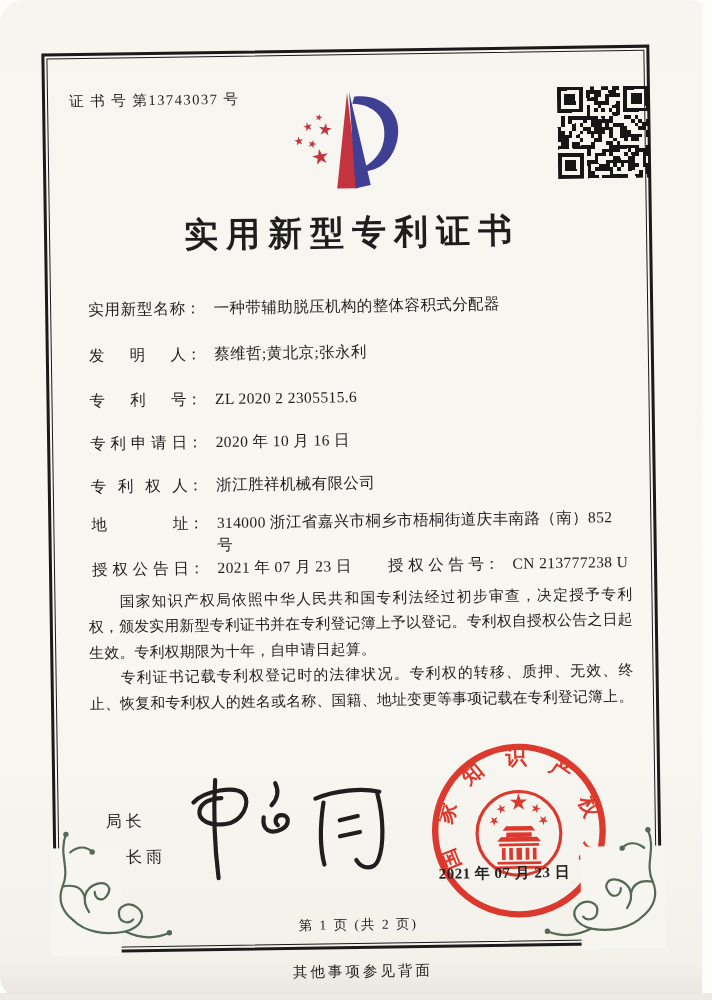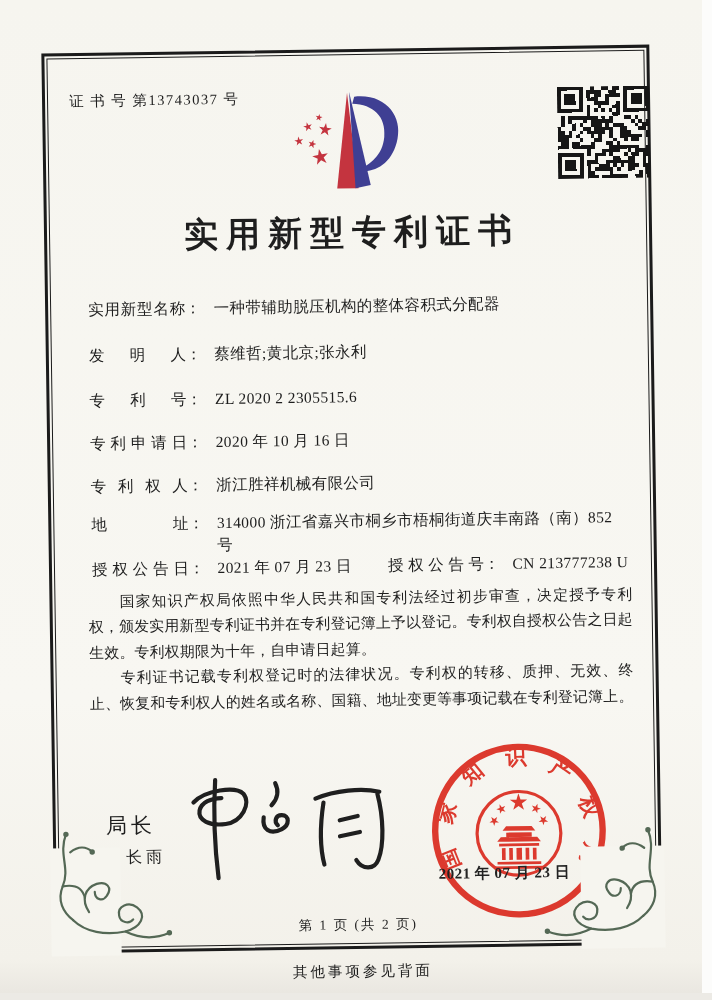--- a/index.html
+++ b/index.html
@@ -1,36 +1,36 @@
 <!DOCTYPE html>
 <html><head>
 <meta charset="utf-8">
 <style>
   html,body{margin:0;padding:0;width:712px;height:1000px;overflow:hidden;background:#fdfdfc;}
   body{font-family:"Liberation Serif","DejaVu Serif",serif;color:#1e1e1e;}
-  .paper{position:absolute;inset:0;background:linear-gradient(180deg,#f6f5ef 0%,#f8f7f2 70%,#f3f1ea 96%,#e8e5df 100%);}
+  .paper{position:absolute;inset:0;background:linear-gradient(180deg,#f6f5ef 0%,#f8f7f2 70%,#f3f1ea 96%,#e8e5df 100%);border-radius:24px;}
   .edge-r{position:absolute;right:0;top:0;width:10px;height:100%;background:#fcfcfb;}
   .edge-b{position:absolute;left:0;bottom:0;width:100%;height:7px;background:#eceae5;}
   .rot{position:absolute;inset:0;transform:rotate(-0.85deg);transform-origin:356px 500px;}
   .frame{position:absolute;left:48px;top:49px;width:608px;height:900px;border:3px solid #1b1b1b;box-sizing:border-box;}
   .frame-inner{position:absolute;inset:2px;border:1px solid #1b1b1b;}
   .abs{position:absolute;}
   .certno{left:24px;top:36px;font-size:14.5px;letter-spacing:1.5px;white-space:nowrap;}
   .logo{left:238px;top:34px;width:122px;height:118px;}
   .qr{left:512px;top:38px;width:92px;height:92px;}
   .title{left:0;right:0;top:158px;text-align:center;font-size:34px;font-weight:bold;letter-spacing:8px;text-indent:8px;white-space:nowrap;}
   .row{position:absolute;left:40px;width:548px;font-size:15.5px;line-height:1.45;}
   .flabel{display:inline-block;width:97px;text-align:justify;text-align-last:justify;vertical-align:top;}
   .fcolon{display:inline-block;vertical-align:top;}
   .fvalue{display:inline-block;margin-left:13px;vertical-align:top;max-width:430px;letter-spacing:0.4px;}
   .pair2{position:absolute;left:296px;top:0;white-space:nowrap;}
   .pair2 .flabel{width:96px;}
   .paras{position:absolute;left:36px;top:534px;width:544px;text-align:justify;font-size:14.8px;line-height:1.72;letter-spacing:0.3px;}
   .paras p{margin:0;text-indent:2.1em;}
-  .director-title{left:50px;top:756px;font-size:21px;letter-spacing:4px;text-align:right;}
+  .director-title{left:50px;top:756px;font-size:16px;letter-spacing:4px;text-align:right;}
   .director-name{left:50px;top:792px;font-size:16px;letter-spacing:4px;}
   .sig{left:108px;top:712px;width:252px;height:122px;}
   .seal{left:372px;top:690px;width:182px;height:182px;}
   .seal-date{left:382px;top:814px;font-size:15px;letter-spacing:0.5px;white-space:nowrap;font-weight:bold;color:#222;}
   .pagenum{left:0;right:0;top:864px;text-align:center;font-size:13.5px;letter-spacing:2px;}
   .patch{position:absolute;background:#f6f5ef;}
   .patch-l{left:-6px;top:792px;width:70px;height:108px;}
   .patch-r{right:-6px;top:798px;width:84px;height:102px;}
   .orn{position:absolute;width:132px;height:132px;}
   .orn-l{left:-16px;top:772px;}

